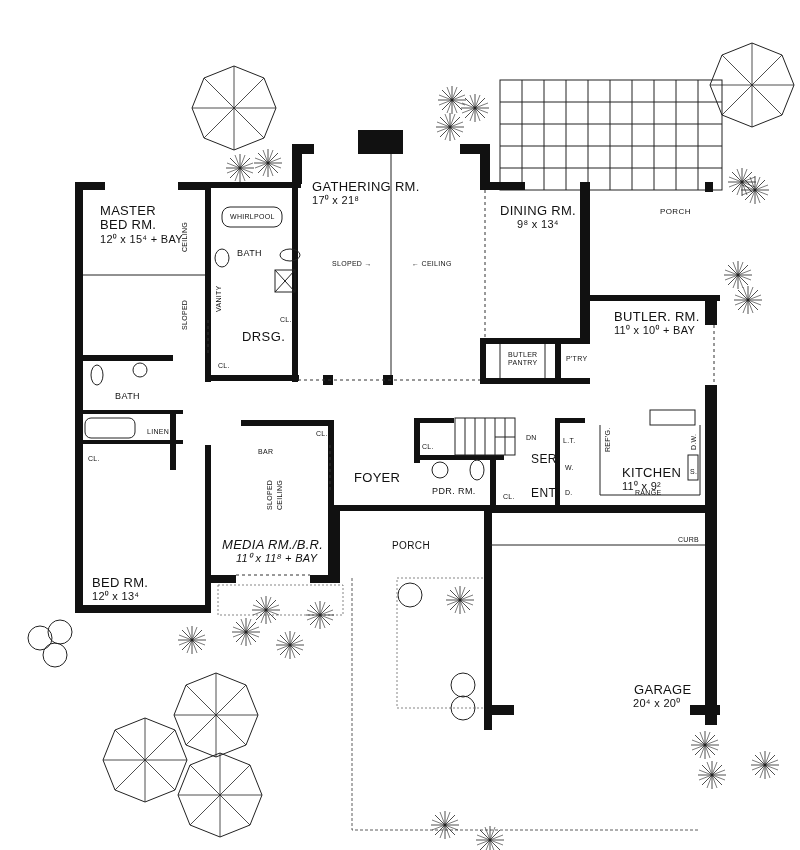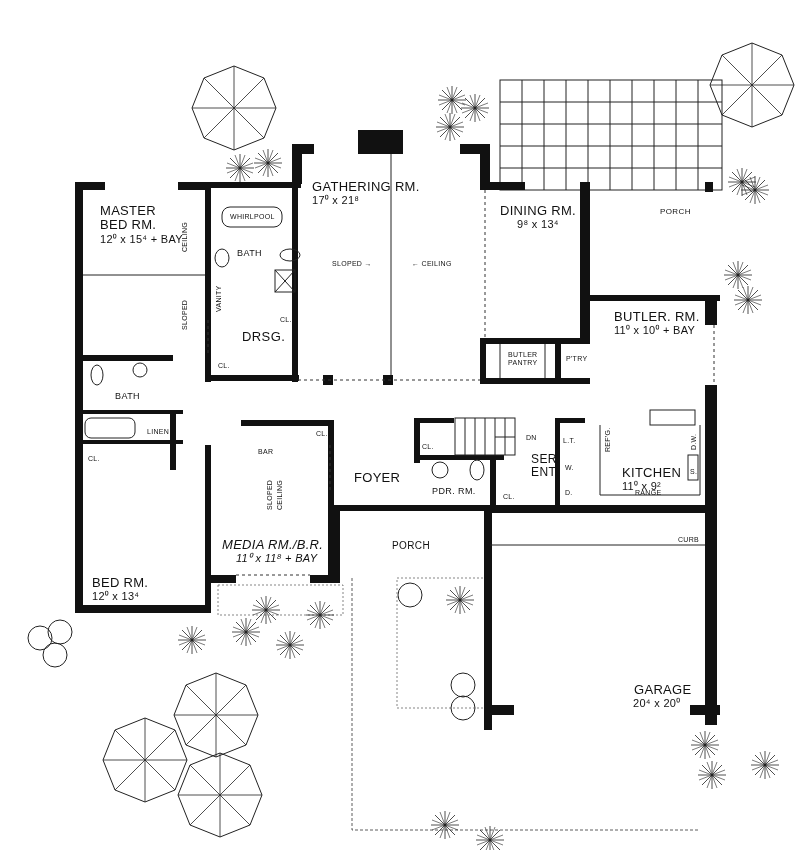--- a/index.html
+++ b/index.html
@@ -252,21 +252,21 @@
   <div>GARAGE</div>
   <div class="dim" style="margin-left:-12px;">20⁴ x 20⁰</div>
 </div>
 
 <div class="lbl small" style="left:237px;top:249px;font-size:9px;">BATH</div>
 <div class="lbl small" style="left:115px;top:392px;font-size:9px;">BATH</div>
 <div class="lbl small" style="left:242px;top:330px;font-size:13px;">DRSG.</div>
 <div class="lbl small" style="left:432px;top:487px;font-size:9px;">PDR. RM.</div>
 <div class="lbl small" style="left:531px;top:453px;font-size:12px;">
   <div>SER.</div>
-  <div style="margin-top:0;">ENT.</div>
+  <div style="margin-top:21px;">ENT.</div>
 </div>
 <div class="lbl tiny" style="left:508px;top:351px;text-align:center;">
   <div>BUTLER</div>
   <div>PANTRY</div>
 </div>
 
 <div class="lbl tiny" style="left:230px;top:213px;">WHIRLPOOL</div>
 <div class="lbl tiny vert" style="left:215px;top:312px;">VANITY</div>
 <div class="lbl tiny vert" style="left:181px;top:252px;">CEILING</div>
 <div class="lbl tiny vert" style="left:181px;top:330px;">SLOPED</div>

